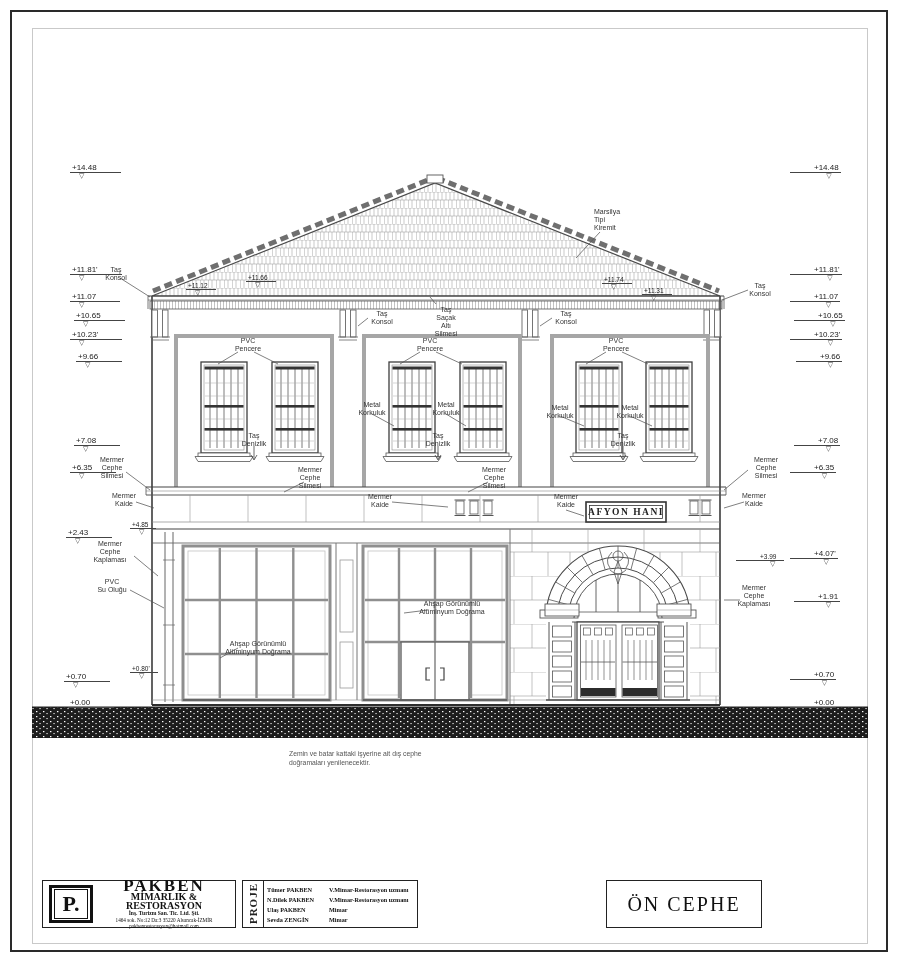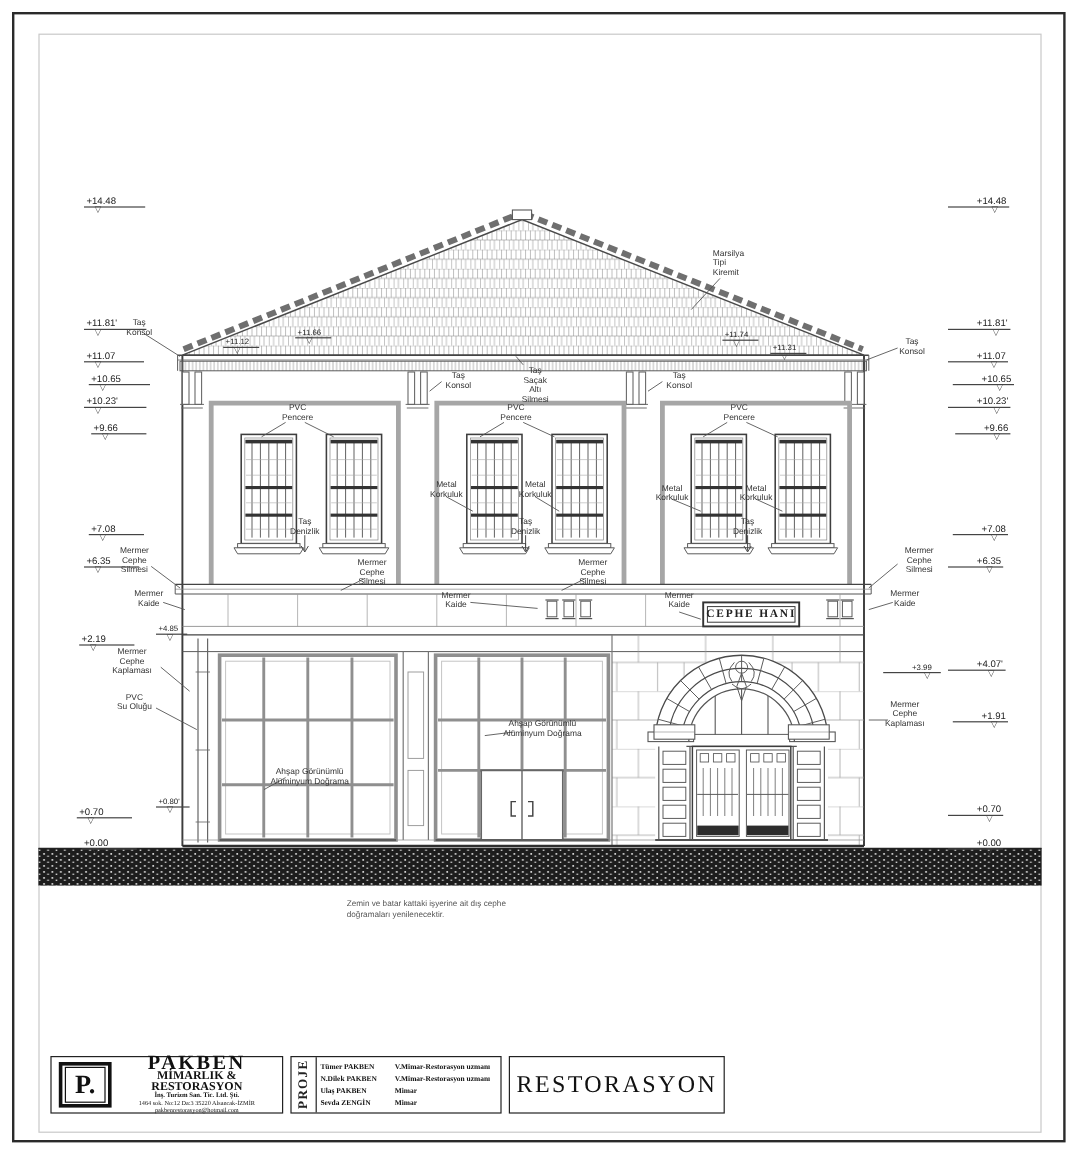--- a/index.html
+++ b/index.html
@@ -306,21 +306,21 @@
   <div class="lbl" style="left:730px;top:584px;width:48px">Mermer
 Cephe
 Kaplaması</div>
   <div class="lbl" style="left:90px;top:578px;width:44px">PVC
 Su Oluğu</div>
   <div class="lbl" style="left:218px;top:640px;width:80px">Ahşap Görünümlü
 Alüminyum Doğrama</div>
   <div class="lbl" style="left:412px;top:600px;width:80px">Ahşap Görünümlü
 Alüminyum Doğrama</div>
 
-  <div class="plaque">CEPHE HANI</div>
+  <div class="plaque">AFYON HANI</div>
   <div class="note">Zemin ve batar kattaki işyerine ait dış cephe
 doğramaları yenilenecektir.</div>
 
   <div class="lvl L" style="left:70px;top:163px">
       <span class="n">+14.48</span>
       <span class="t">▽</span>
     </div>
   <div class="lvl L" style="left:70px;top:265px">
       <span class="n">+11.81'</span>
       <span class="t">▽</span>
@@ -347,21 +347,21 @@
     </div>
   <div class="lvl L" style="left:70px;top:463px">
       <span class="n">+6.35</span>
       <span class="t">▽</span>
     </div>
   <div class="lvl L sm" style="left:130px;top:521px">
       <span class="n">+4.85</span>
       <span class="t">▽</span>
     </div>
   <div class="lvl L" style="left:66px;top:528px">
-      <span class="n">+2.19</span>
+      <span class="n">+2.43</span>
       <span class="t">▽</span>
     </div>
   <div class="lvl L sm" style="left:130px;top:665px">
       <span class="n">+0.80'</span>
       <span class="t">▽</span>
     </div>
   <div class="lvl L" style="left:64px;top:672px">
       <span class="n">+0.70</span>
       <span class="t">▽</span>
     </div>
@@ -470,15 +470,15 @@
           <span class="t-name">Ulaş PAKBEN</span>
           <span class="t-role">Mimar</span>
         </div>
       <div class="trow">
           <span class="t-name">Sevda ZENGİN</span>
           <span class="t-role">Mimar</span>
         </div>
     </div>
   </div>
 
-  <div class="tb tb3 big">RESTORASYON</div>
+  <div class="tb tb4 big">ÖN CEPHE</div>
 
 </div>
 
 </body></html>

